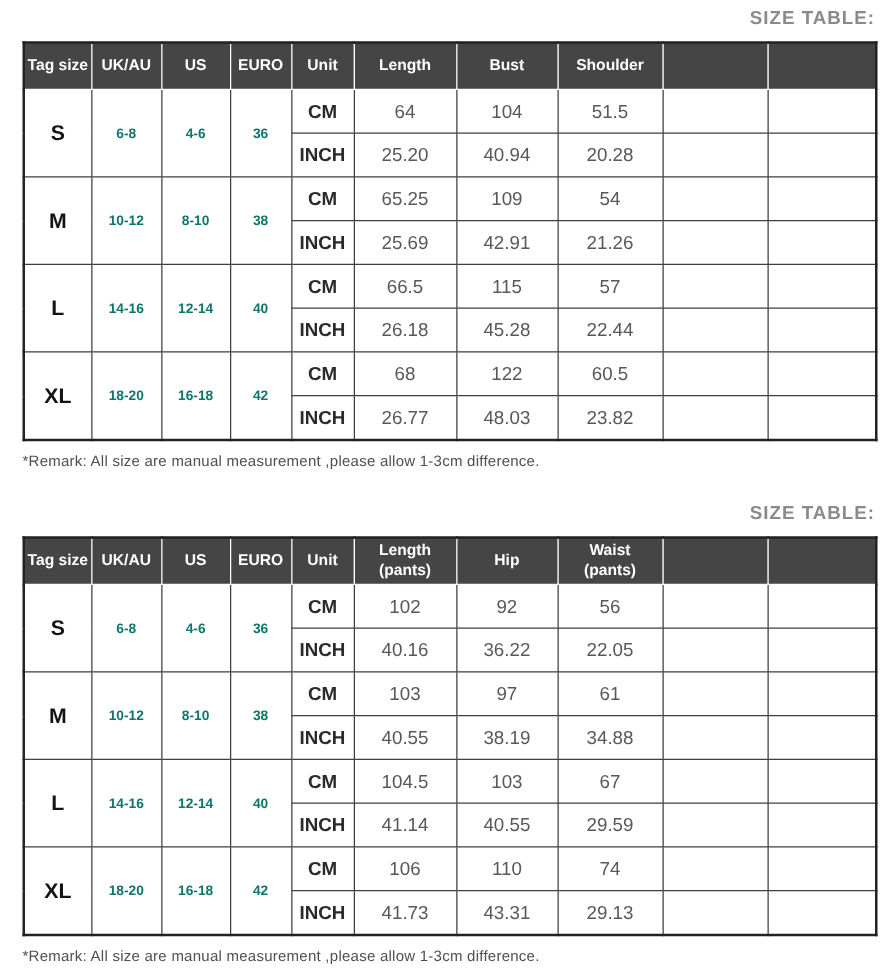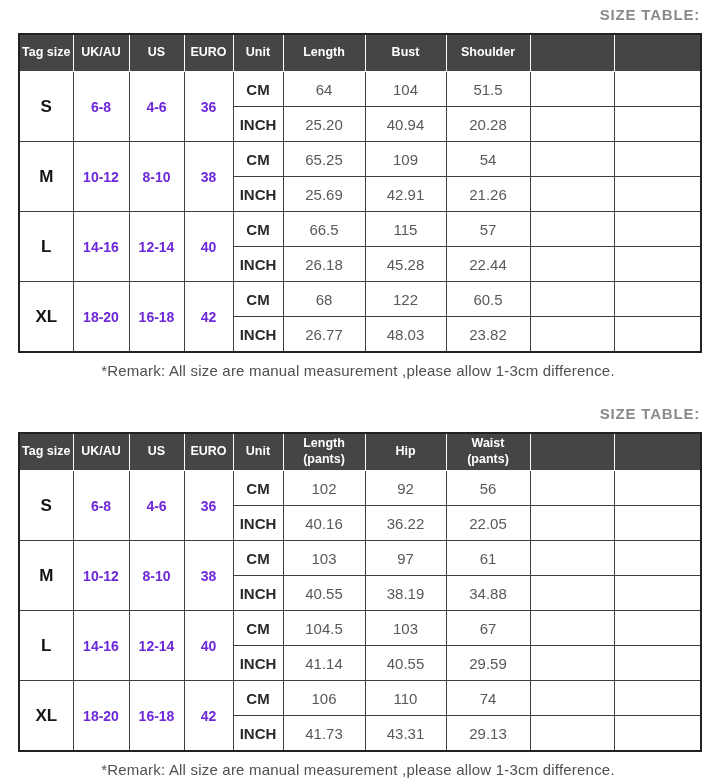--- a/index.html
+++ b/index.html
@@ -52,37 +52,37 @@
     height: 34px;
     padding: 0 2px;
     background: #ffffff;
   }
   td.tag {
     font-size: 17px;
     font-weight: bold;
     color: #141414;
   }
   td.grp {
-    font-size: 14px;
+    font-size: 11px;
     font-weight: bold;
-    color: #6d28d9;
+    color: #0f766e;
   }
   td.unit {
     font-size: 15px;
     font-weight: bold;
     color: #2a2a2a;
   }
   td.val {
     font-size: 15px;
     color: #595959;
   }
   .remark {
     margin: 9px 2px 0 0;
-    text-align: center;
-    font-size: 15px;
+    text-align: left;
+    font-size: 12px;
     color: #4f4f4f;
     letter-spacing: 0.2px;
   }
 </style>
 </head>
 <body>
 
 <div class="page">
 
   <section class="size-section">

